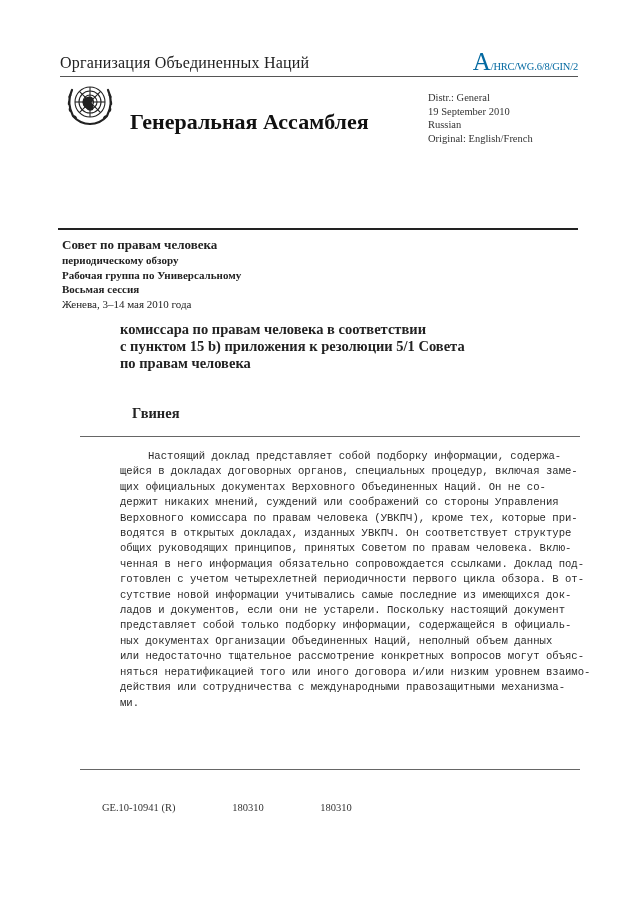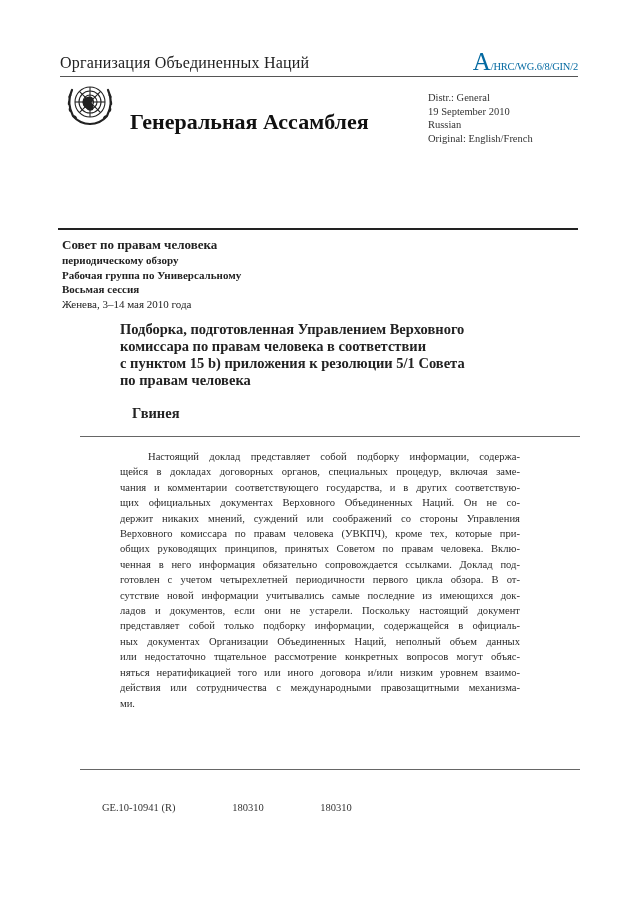--- a/index.html
+++ b/index.html
@@ -39,20 +39,21 @@
     }
     .report-title div { white-space: nowrap; }
     .country {
       left: 132px; top: 405px; font-size: 14.5px; font-weight: bold; color: #222;
     }
     .box-top { left: 80px; width: 500px; top: 436px; border-top: 1.3px solid #666; }
     .box-bottom { left: 80px; width: 500px; top: 769px; border-top: 1.3px solid #666; }
     .summary {
       left: 120px; top: 449px; width: 400px; font-size: 10.6px; line-height: 15.4px;
       color: #2a2a2a;
+      font-family: Liberation Mono, monospace;
     }
     .summary div { white-space: nowrap; text-align: justify; text-align-last: justify; }
     .summary div.first { padding-left: 28px; }
     .summary div.last { text-align-last: left; }
     .footer {
       left: 62px; top: 802px; font-size: 10.5px; color: #333; white-space: nowrap;
     }
     .footer span { margin-right: 14px; margin-left: 40px; }
   </style>
 </head>
@@ -109,37 +110,36 @@
 
 <div class="abs council">
   <div class="c-title">Совет по правам человека</div>
   <div class="c-b">периодическому обзору</div>
   <div class="c-b">Рабочая группа по Универсальному</div>
   <div class="c-b">Восьмая сессия</div>
   <div>Женева, 3–14 мая 2010 года</div>
 </div>
 
 <div class="abs report-title">
-  <div>Подборка, подготовленная Управлением Верховного</div>
   <div>комиссара по правам человека в соответствии</div>
   <div>с пунктом 15 b) приложения к резолюции 5/1 Совета</div>
   <div>по правам человека</div>
 </div>
 
 <div class="abs country">Гвинея</div>
 
 <div class="abs box-top"></div>
 
 <div class="abs summary">
   <div class="first">Настоящий доклад представляет собой подборку информации, содержа-</div>
   <div>щейся в докладах договорных органов, специальных процедур, включая заме-</div>
-  <div>чания и комментарии соответствующего государства, и в других соответствую-</div>
   <div>щих официальных документах Верховного Объединенных Наций. Он не со-</div>
   <div>держит никаких мнений, суждений или соображений со стороны Управления</div>
   <div>Верховного комиссара по правам человека (УВКПЧ), кроме тех, которые при-</div>
+  <div>водятся в открытых докладах, изданных УВКПЧ. Он соответствует структуре</div>
   <div>общих руководящих принципов, принятых Советом по правам человека. Вклю-</div>
   <div>ченная в него информация обязательно сопровождается ссылками. Доклад под-</div>
   <div>готовлен с учетом четырехлетней периодичности первого цикла обзора. В от-</div>
   <div>сутствие новой информации учитывались самые последние из имеющихся док-</div>
   <div>ладов и документов, если они не устарели. Поскольку настоящий документ</div>
   <div>представляет собой только подборку информации, содержащейся в официаль-</div>
   <div>ных документах Организации Объединенных Наций, неполный объем данных</div>
   <div>или недостаточно тщательное рассмотрение конкретных вопросов могут объяс-</div>
   <div>няться нератификацией того или иного договора и/или низким уровнем взаимо-</div>
   <div>действия или сотрудничества с международными правозащитными механизма-</div>

